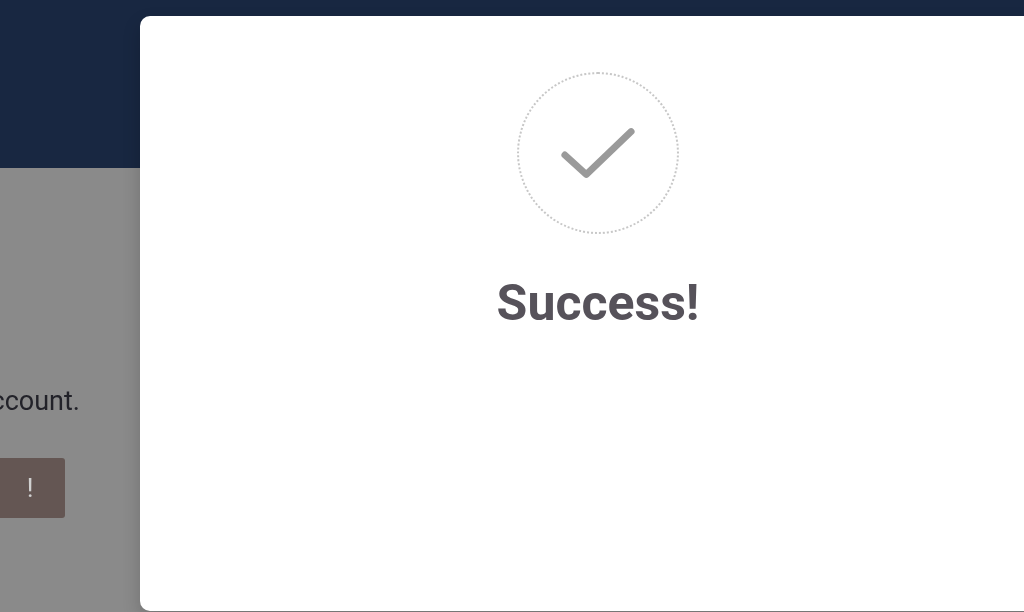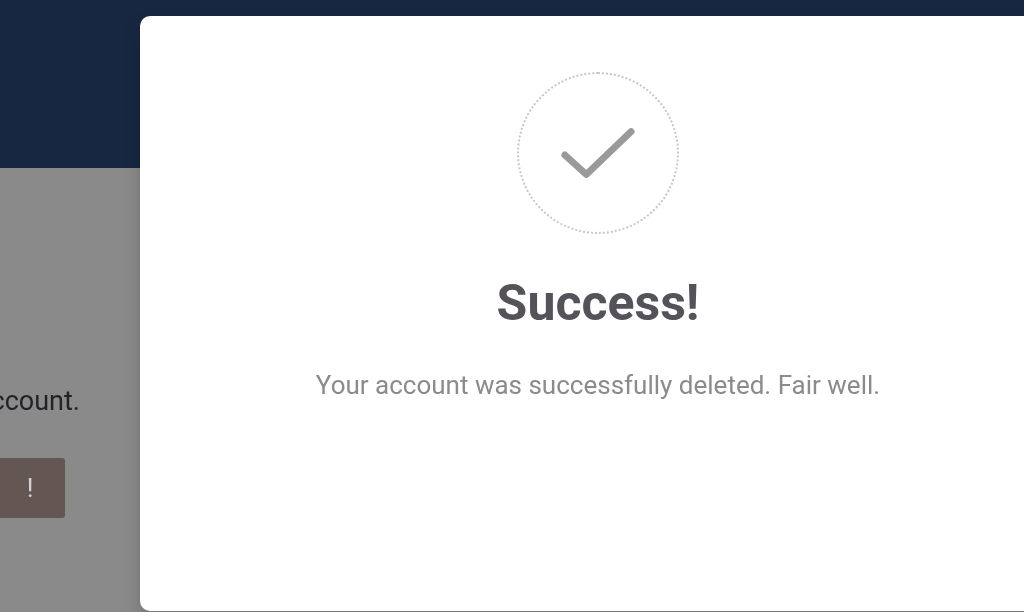--- a/index.html
+++ b/index.html
@@ -115,14 +115,13 @@
 
 <div class="overlay"></div>
 
 <div class="modal">
   <div class="check-circle">
     <svg viewBox="0 0 80 60" fill="none" stroke="#9a9a9a" stroke-width="7" stroke-linecap="round" stroke-linejoin="round">
       <polyline points="6,32 28,52 74,8"></polyline>
     </svg>
   </div>
   <h1 class="modal-title">Success!</h1>
-  <p class="modal-message">Your account was successfully deleted. Fair well.</p>
 </div>
 
 </body></html>

